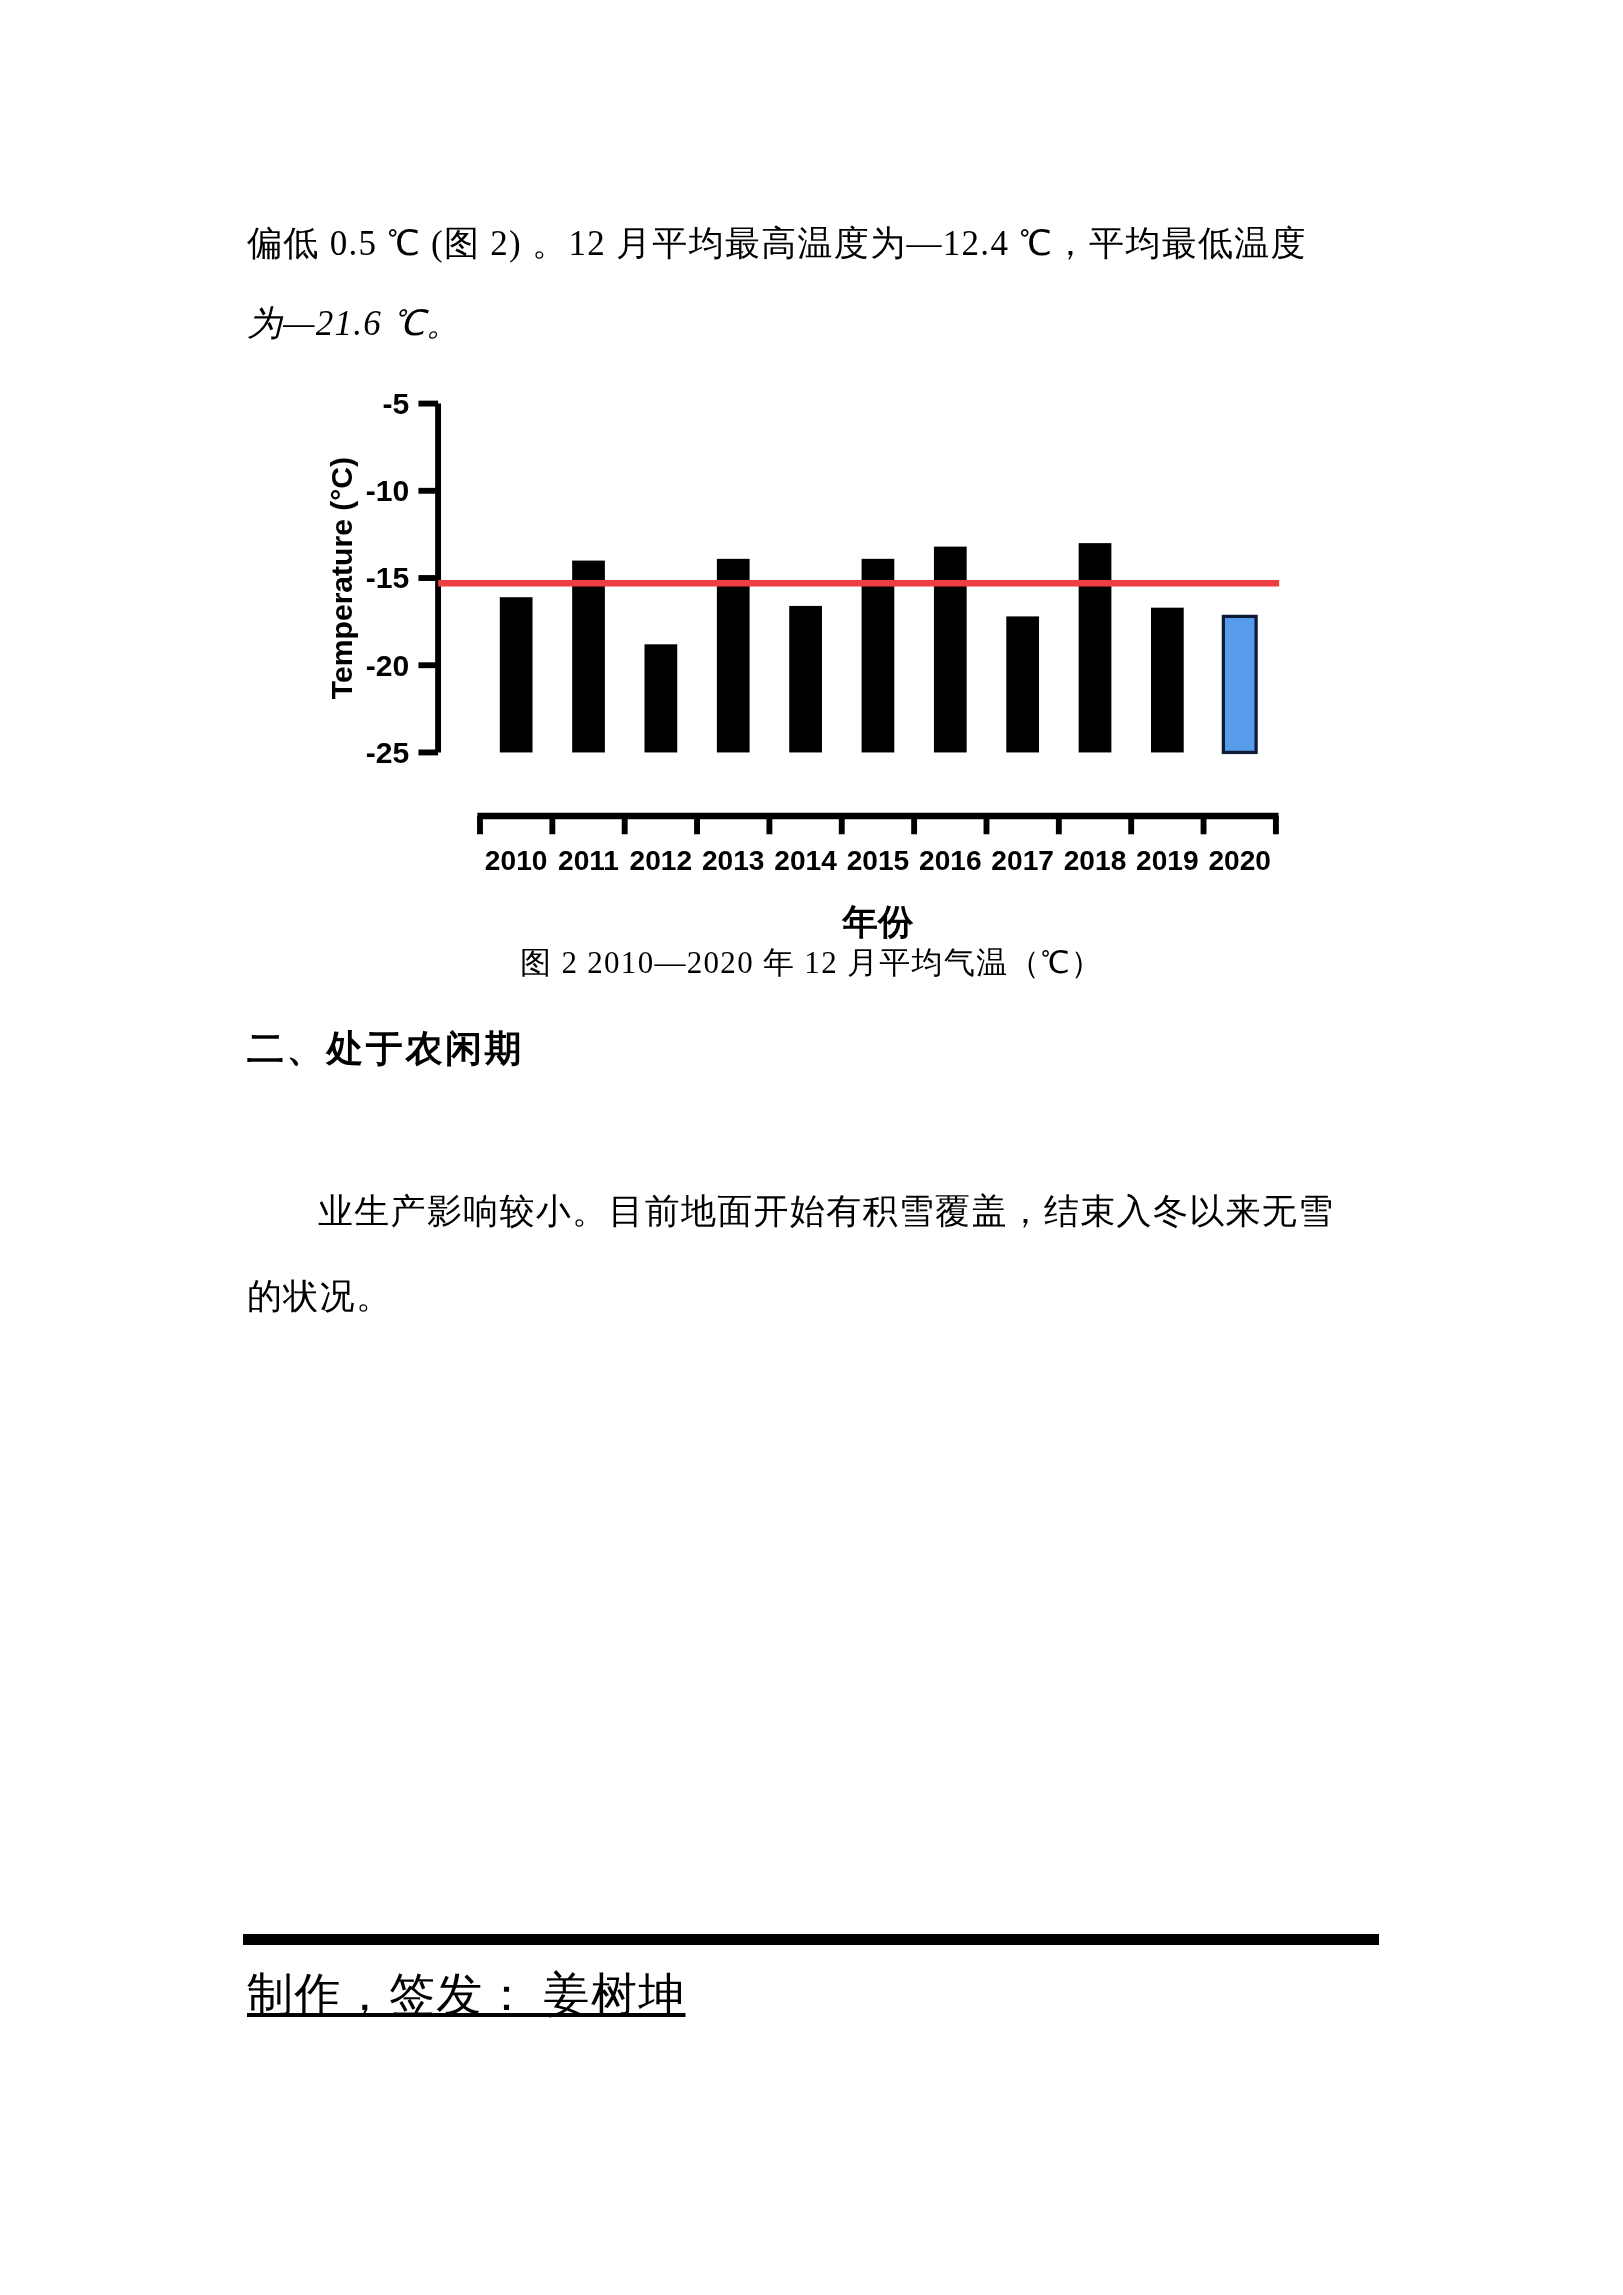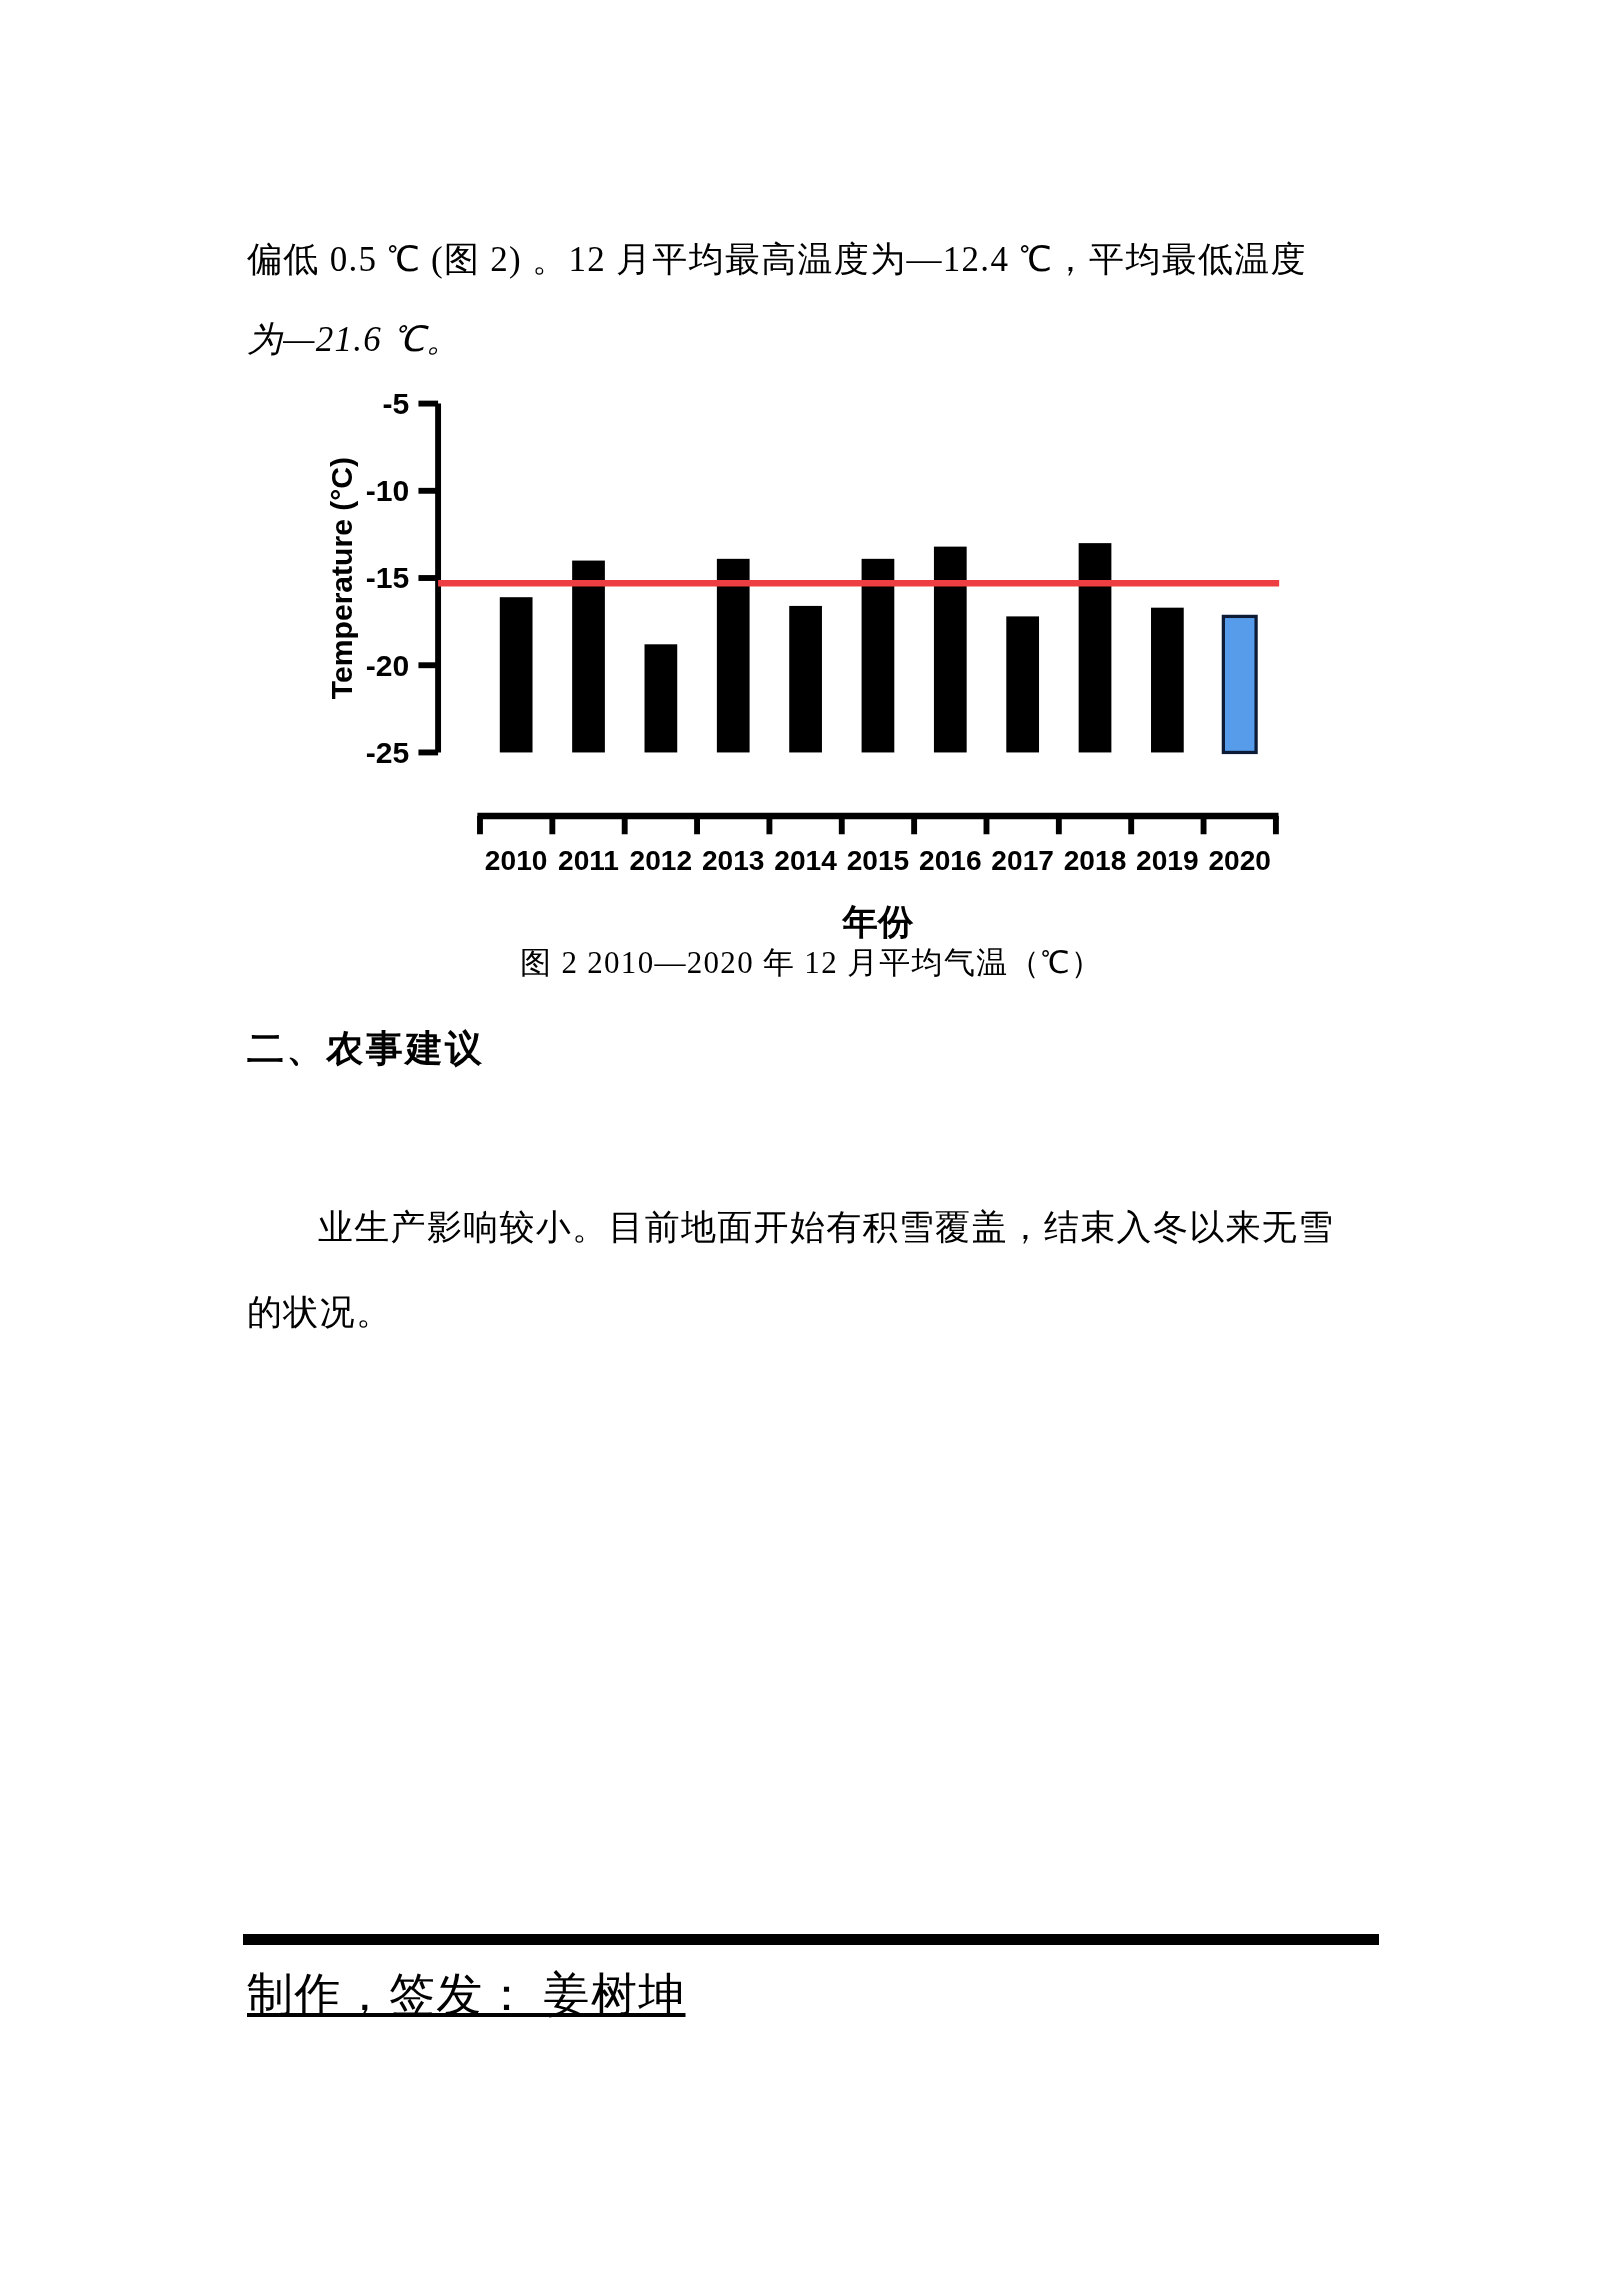--- a/index.html
+++ b/index.html
@@ -2,21 +2,21 @@
 <html style="font-size:10.5px"><head>
 <meta charset="utf-8">
 <style>
   html,body{margin:0;padding:0;background:#888;}
   .page{
     position:relative;width:1623px;height:2295px;background:#ffffff;
     font-family:"Liberation Serif", serif;color:#000;overflow:hidden;
   }
   .bodyline{
     position:absolute;font-size:35px;line-height:1.15;letter-spacing:1.3px;
-    white-space:nowrap;color:#000;margin-top:16px;
+    white-space:nowrap;color:#000;
   }
   .heading{
     position:absolute;font-size:37px;font-weight:bold;letter-spacing:2.6px;white-space:nowrap;
   }
   .caption{
     position:absolute;left:0;top:942px;width:1623px;text-align:center;
     font-size:31px;letter-spacing:1.3px;white-space:nowrap;
   }
   .chart{position:absolute;left:294px;top:363px;width:1054px;height:576px;}
   .chart text{font-family:"Liberation Sans", sans-serif;font-weight:bold;fill:#000;}
@@ -78,21 +78,21 @@
       <text x="1002.5454545454545" y="774" text-anchor="middle" font-size="43">2016</text>
       <text x="1113.090909090909" y="774" text-anchor="middle" font-size="43">2017</text>
       <text x="1223.6363636363635" y="774" text-anchor="middle" font-size="43">2018</text>
       <text x="1334.1818181818182" y="774" text-anchor="middle" font-size="43">2019</text>
       <text x="1444.7272727272727" y="774" text-anchor="middle" font-size="43">2020</text>
       <text x="892" y="872" text-anchor="middle" font-size="54">年份</text>
     </svg>
 
   <div class="caption">图 2 2010—2020 年 12 月平均气温（℃）</div>
 
-  <div class="heading" style="left:247px;top:1024px;">二、农事建议</div>
+  <div class="heading" style="left:247px;top:1024px;">二、处于农闲期</div>
 
   <div class="bodyline" style="left:318px;top:1192px;">业生产影响较小。目前地面开始有积雪覆盖，结束入冬以来无雪</div>
   <div class="bodyline" style="left:247px;top:1277px;">的状况。</div>
 
   <div class="footer-rule"></div>
   <div class="footer-text">制作，签发： 姜树坤</div>
 
 </div>
 
 

